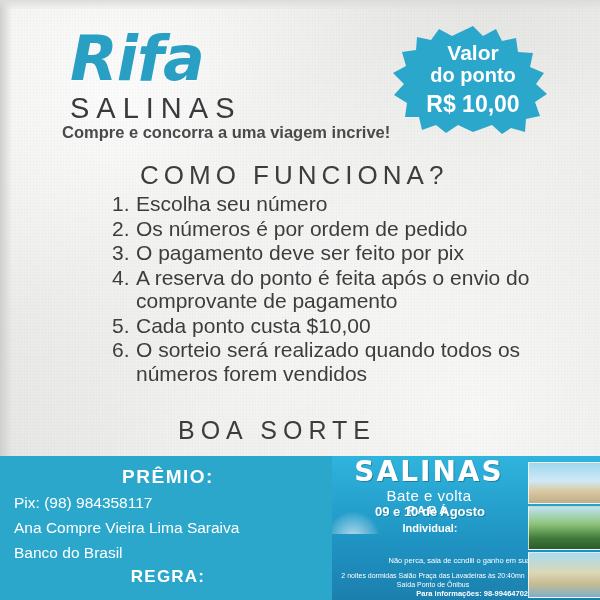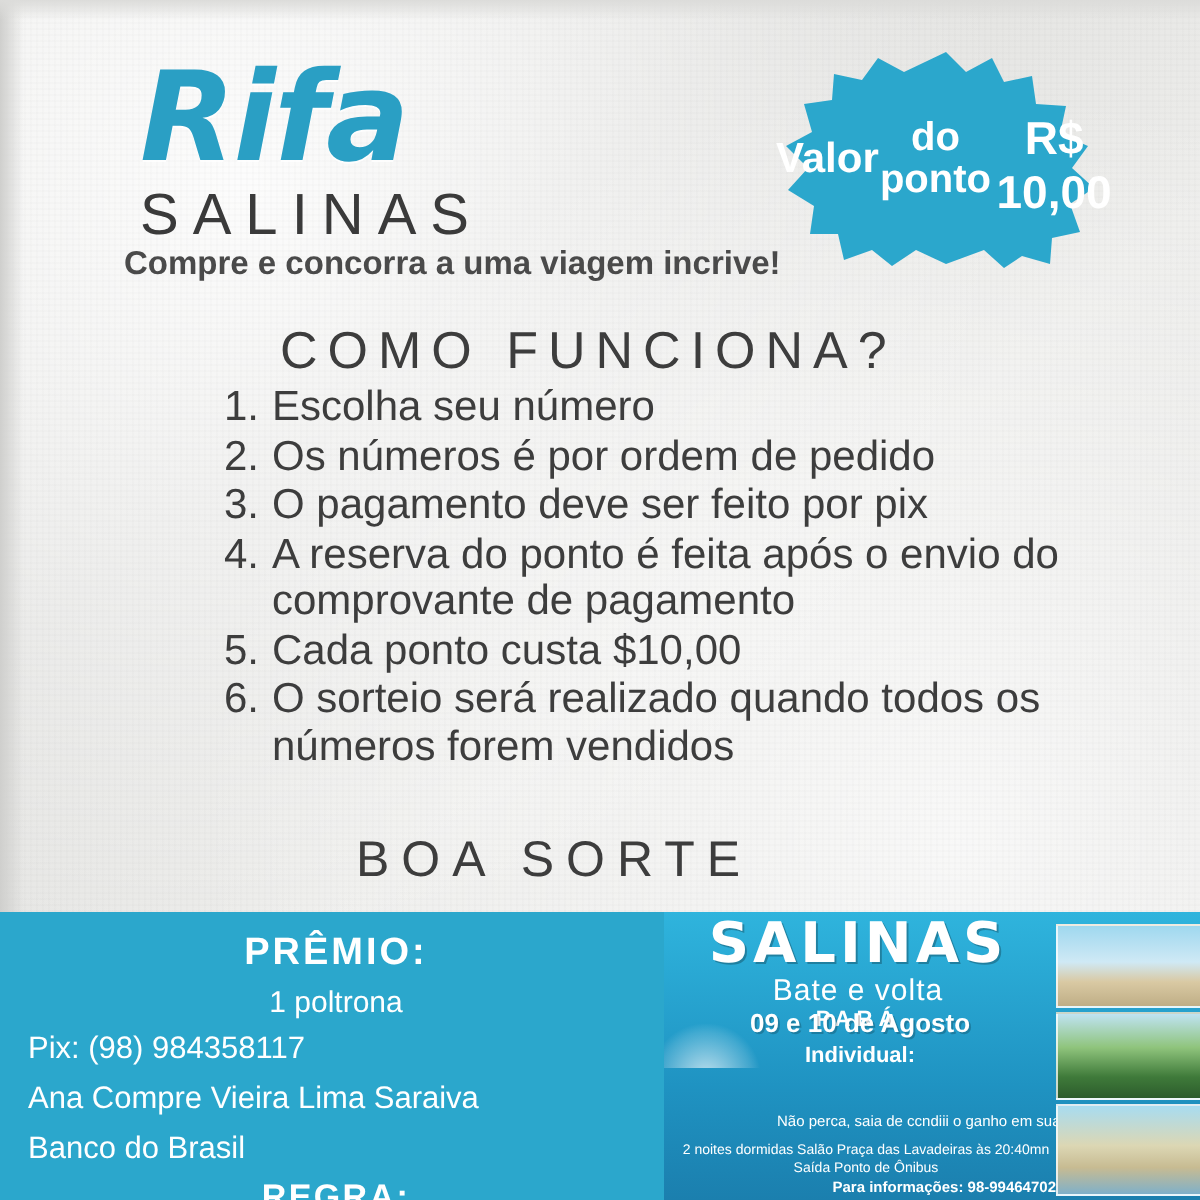--- a/index.html
+++ b/index.html
@@ -85,21 +85,21 @@
     left: 388px;
     top: 24px;
     width: 170px;
     height: 112px;
   }
   .burst svg { position: absolute; inset: 0; }
   .burst-text {
     position: absolute;
     inset: 0;
     display: flex;
-    flex-direction: row;
+    flex-direction: column;
     align-items: center;
     justify-content: center;
     color: #ffffff;
     text-align: center;
     font-weight: 700;
   }
   .burst-l1 { font-size: 21px; line-height: 1.05; }
   .burst-l2 { font-size: 20px; line-height: 1.05; }
   .burst-l3 { font-size: 23px; margin-top: 5px; }
 
@@ -362,21 +362,20 @@
       <span class="step-num">6.</span>
       <span class="step-text">O sorteio será realizado quando todos os números forem vendidos</span>
     </div>
   </div>
 
   <div class="boa-sorte">BOA SORTE</div>
 
   <div class="bottom">
     <div class="bottom-left">
       <div class="premio-title">PRÊMIO:</div>
-      <div class="premio-item">1 poltrona</div>
       <div class="pix-line">Pix: (98) 984358117</div>
       <div class="pix-line">Ana Compre Vieira Lima Saraiva</div>
       <div class="pix-line">Banco do Brasil</div>
       <div class="regra-title">REGRA:</div>
 
     </div>
 
     <div class="bottom-right">
       <div class="wave-deco"></div>
 

